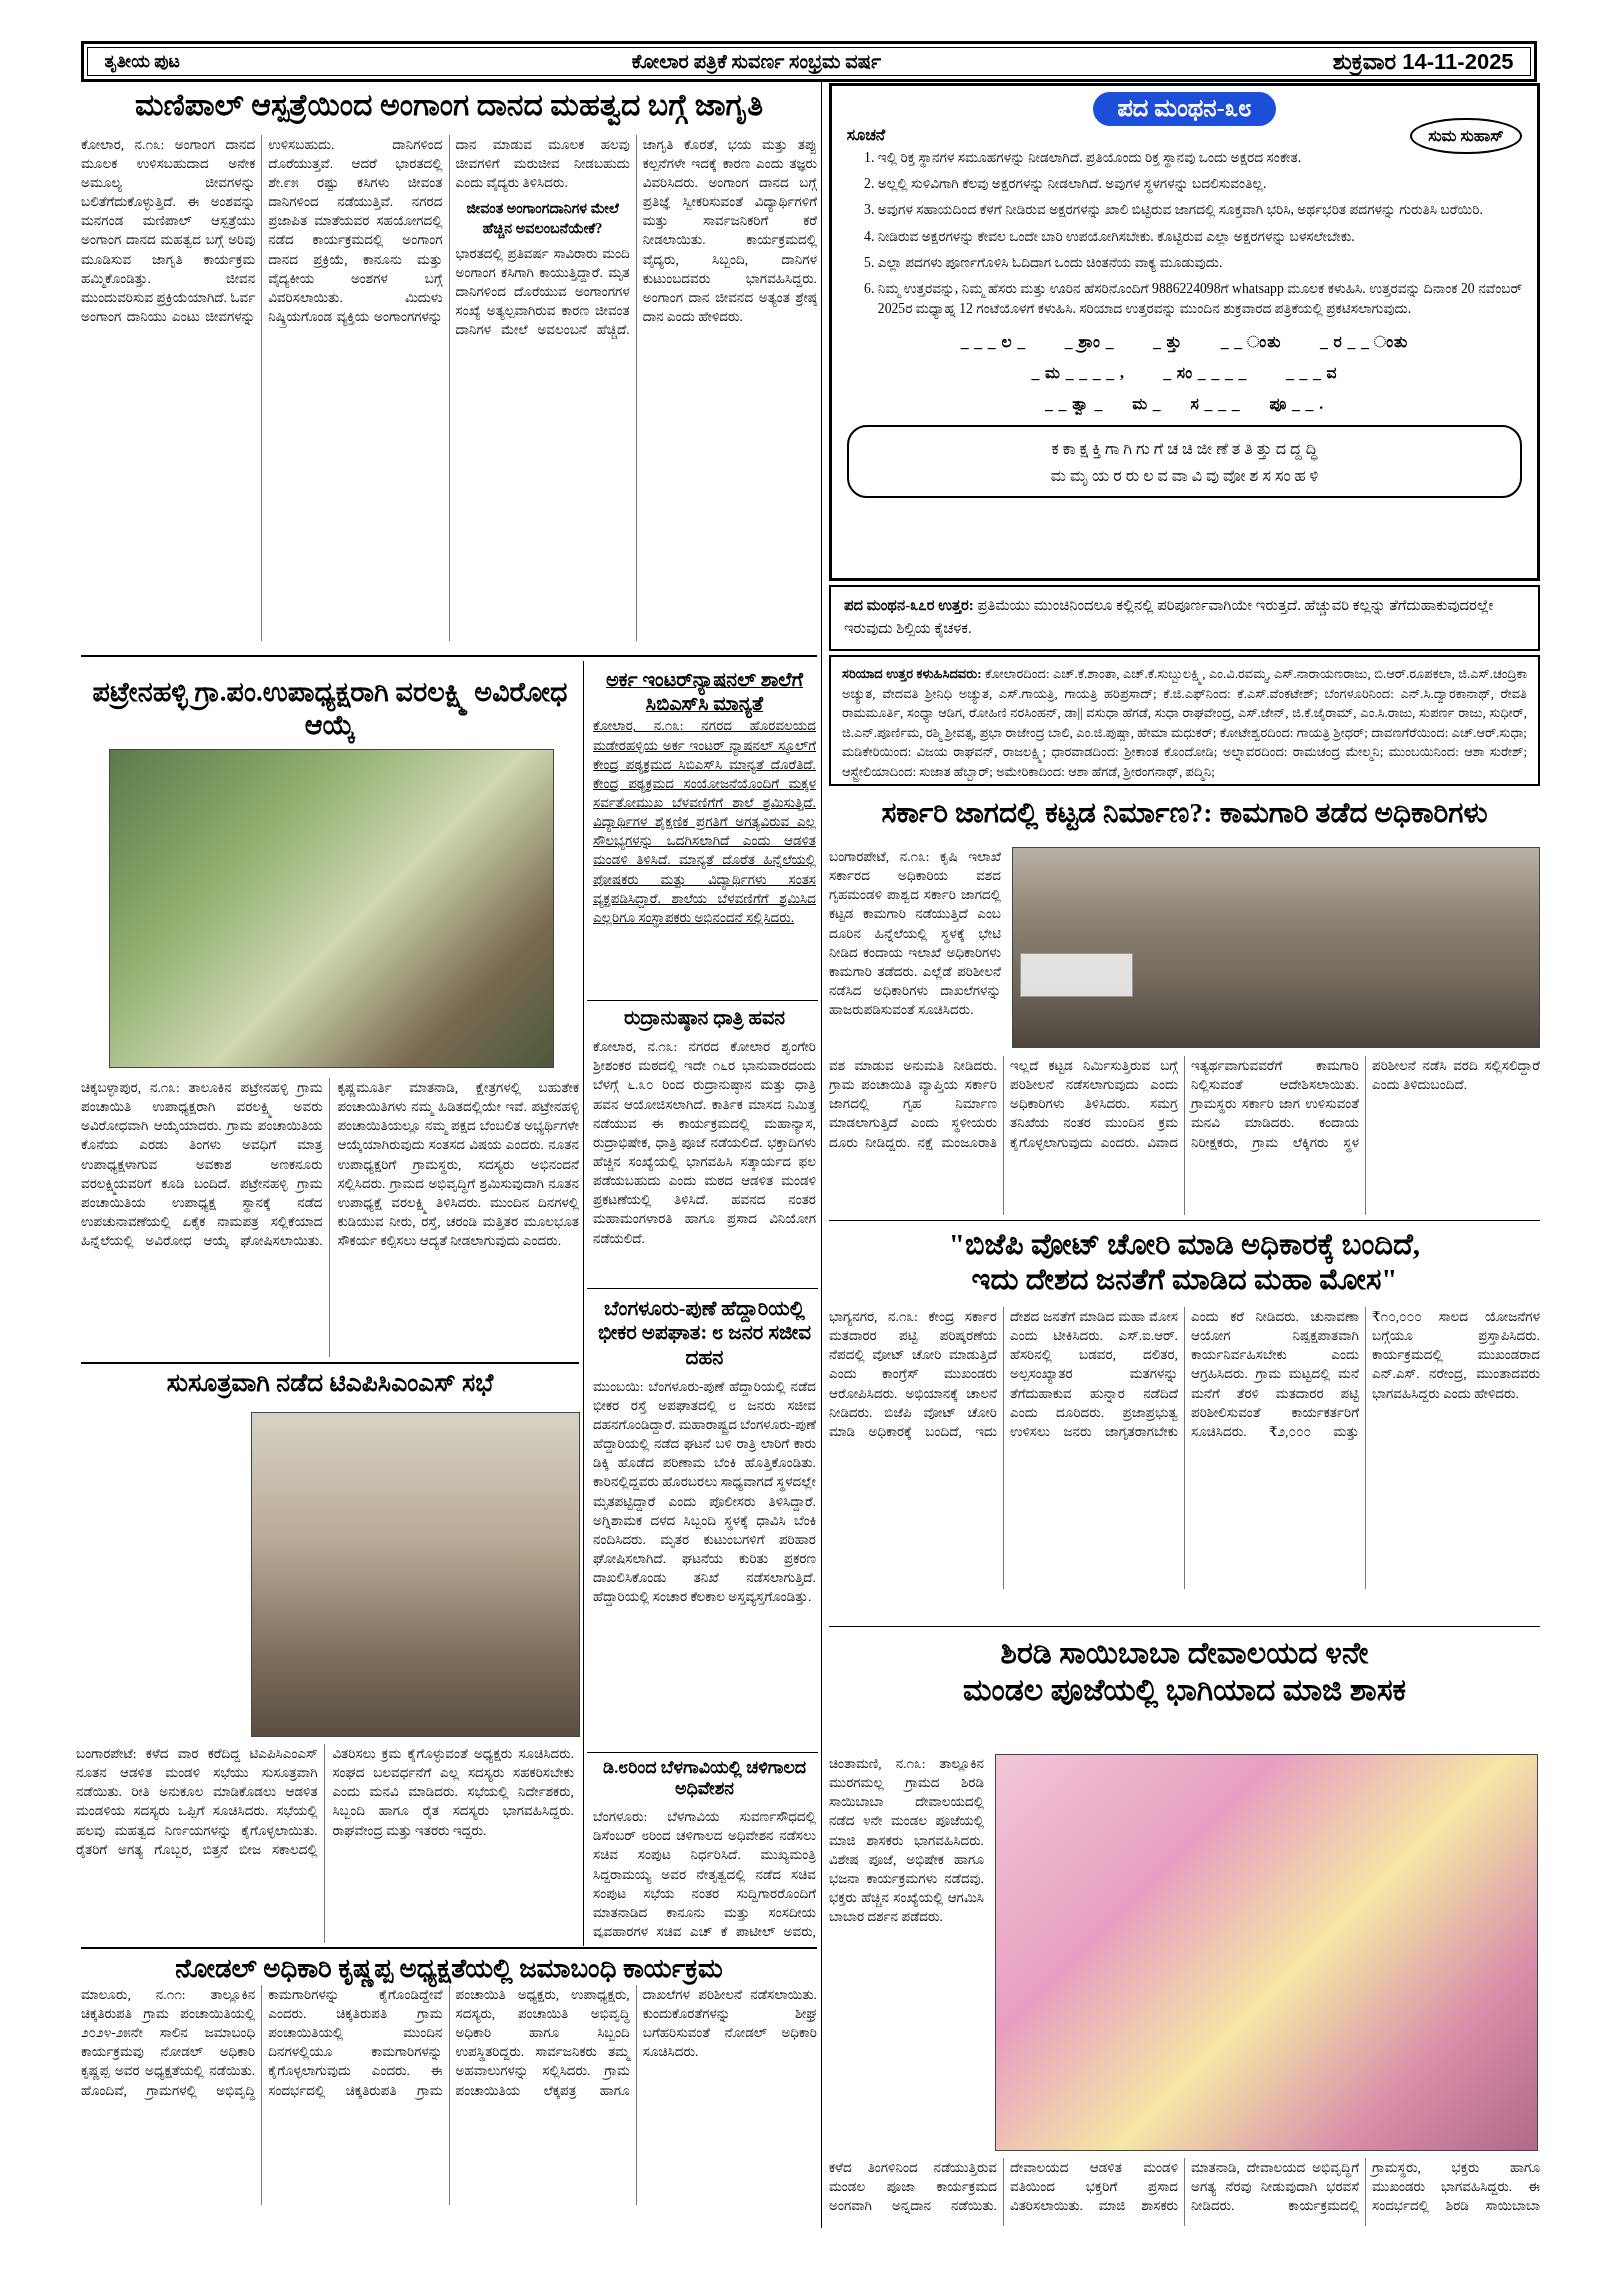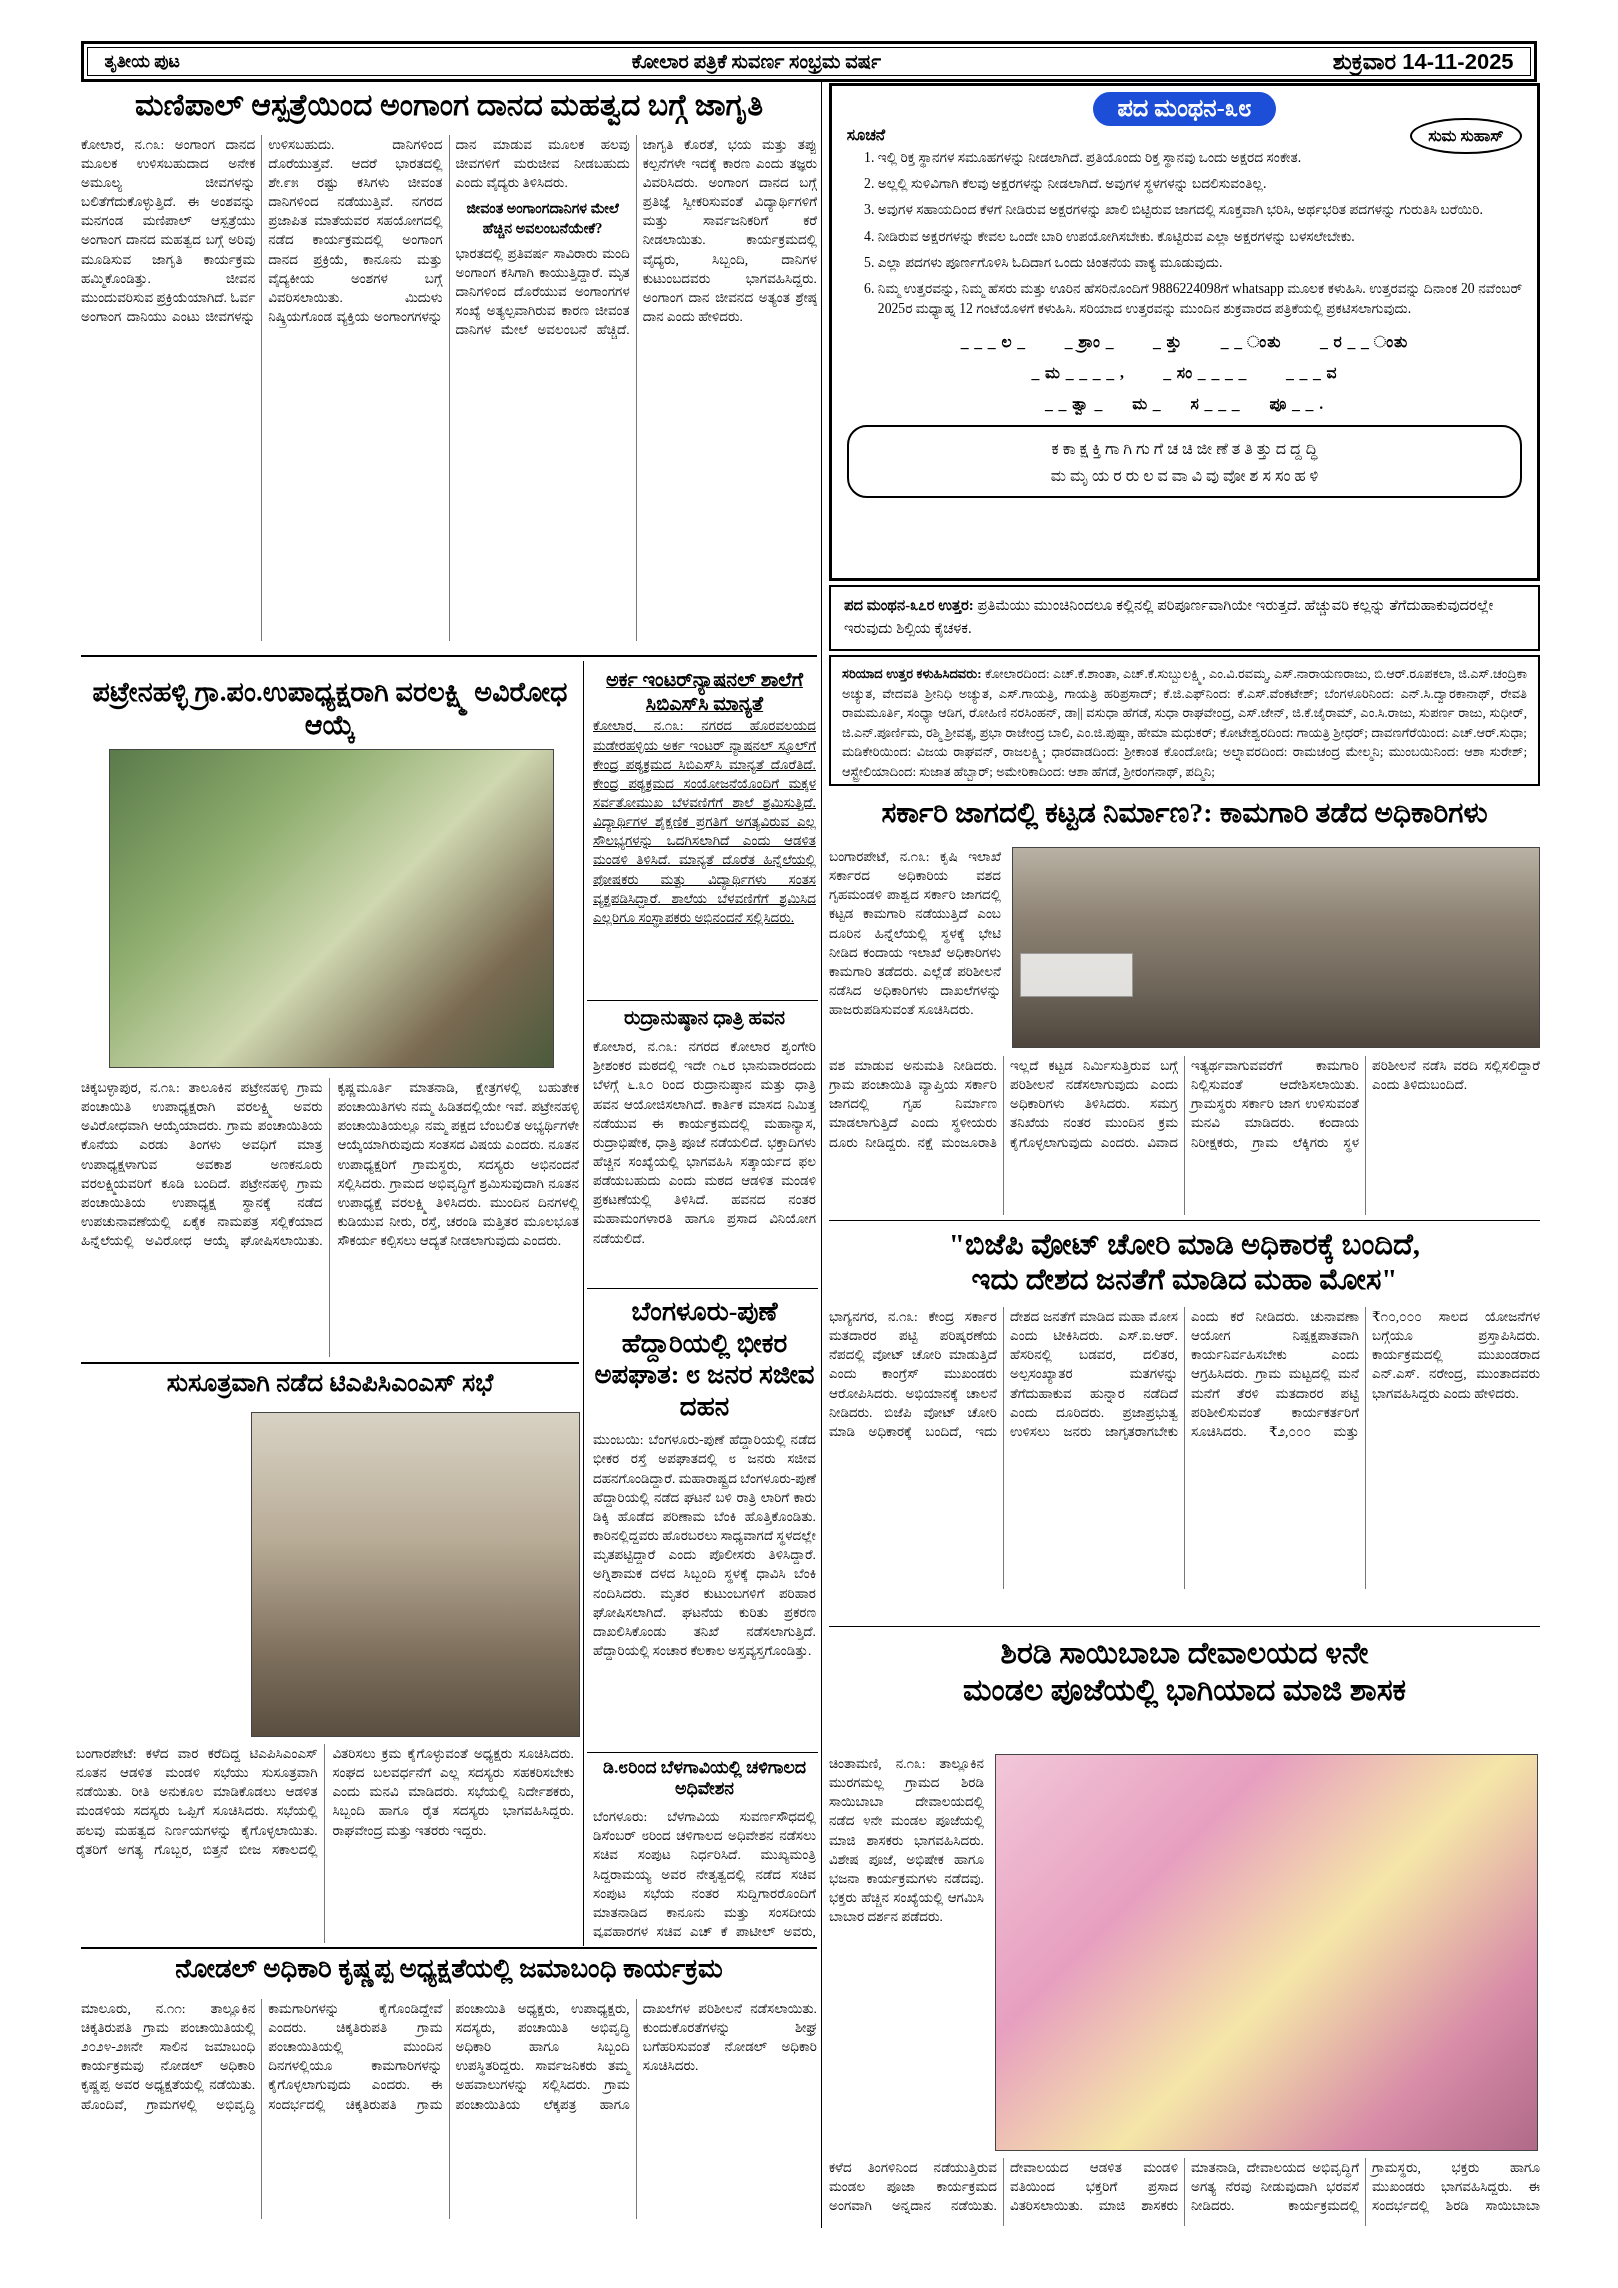--- a/index.html
+++ b/index.html
@@ -130,21 +130,21 @@
 
   <div class="abs" style="left:593px;top:1006px;width:223px;">
     <div class="headline" style="font-size:19.4px;">ರುದ್ರಾನುಷ್ಠಾನ ಧಾತ್ರಿ ಹವನ</div>
     <div class="body-txt" style="margin-top:7.4px;height:233px;overflow:hidden;">
       <span>ಕೋಲಾರ, ನ.೧೩: ನಗರದ ಕೋಲಾರ ಶೃಂಗೇರಿ ಶ್ರೀಶಂಕರ ಮಠದಲ್ಲಿ ಇದೇ ೧೬ರ ಭಾನುವಾರದಂದು ಬೆಳಗ್ಗೆ ೬.೩೦ ರಿಂದ ರುದ್ರಾನುಷ್ಠಾನ ಮತ್ತು ಧಾತ್ರಿ ಹವನ ಆಯೋಜಿಸಲಾಗಿದೆ. ಕಾರ್ತಿಕ ಮಾಸದ ನಿಮಿತ್ತ ನಡೆಯುವ ಈ ಕಾರ್ಯಕ್ರಮದಲ್ಲಿ ಮಹಾನ್ಯಾಸ, ರುದ್ರಾಭಿಷೇಕ, ಧಾತ್ರಿ ಪೂಜೆ ನಡೆಯಲಿದೆ. ಭಕ್ತಾದಿಗಳು ಹೆಚ್ಚಿನ ಸಂಖ್ಯೆಯಲ್ಲಿ ಭಾಗವಹಿಸಿ ಸತ್ಕಾರ್ಯದ ಫಲ ಪಡೆಯಬಹುದು ಎಂದು ಮಠದ ಆಡಳಿತ ಮಂಡಳಿ ಪ್ರಕಟಣೆಯಲ್ಲಿ ತಿಳಿಸಿದೆ. ಹವನದ ನಂತರ ಮಹಾಮಂಗಳಾರತಿ ಹಾಗೂ ಪ್ರಸಾದ ವಿನಿಯೋಗ ನಡೆಯಲಿದೆ.</span>
     </div>
   </div>
   <div class="rule-h" style="left:587px;top:1288px;width:231px;height:0.9px;"></div>
 
   <div class="abs" style="left:593px;top:1296px;width:223px;">
-    <div class="headline" style="font-size:26px;">ಬೆಂಗಳೂರು-ಪುಣೆ ಹೆದ್ದಾರಿಯಲ್ಲಿ ಭೀಕರ ಅಪಘಾತ: ೮ ಜನರ ಸಜೀವ ದಹನ</div>
+    <div class="headline" style="font-size:20px;">ಬೆಂಗಳೂರು-ಪುಣೆ ಹೆದ್ದಾರಿಯಲ್ಲಿ ಭೀಕರ ಅಪಘಾತ: ೮ ಜನರ ಸಜೀವ ದಹನ</div>
     <div class="body-txt" style="margin-top:7.4px;height:297px;overflow:hidden;">
       <span>ಮುಂಬಯಿ: ಬೆಂಗಳೂರು-ಪುಣೆ ಹೆದ್ದಾರಿಯಲ್ಲಿ ನಡೆದ ಭೀಕರ ರಸ್ತೆ ಅಪಘಾತದಲ್ಲಿ ೮ ಜನರು ಸಜೀವ ದಹನಗೊಂಡಿದ್ದಾರೆ. ಮಹಾರಾಷ್ಟ್ರದ ಬೆಂಗಳೂರು-ಪುಣೆ ಹೆದ್ದಾರಿಯಲ್ಲಿ ನಡೆದ ಘಟನೆ ಬಳಿ ರಾತ್ರಿ ಲಾರಿಗೆ ಕಾರು ಡಿಕ್ಕಿ ಹೊಡೆದ ಪರಿಣಾಮ ಬೆಂಕಿ ಹೊತ್ತಿಕೊಂಡಿತು. ಕಾರಿನಲ್ಲಿದ್ದವರು ಹೊರಬರಲು ಸಾಧ್ಯವಾಗದೆ ಸ್ಥಳದಲ್ಲೇ ಮೃತಪಟ್ಟಿದ್ದಾರೆ ಎಂದು ಪೊಲೀಸರು ತಿಳಿಸಿದ್ದಾರೆ. ಅಗ್ನಿಶಾಮಕ ದಳದ ಸಿಬ್ಬಂದಿ ಸ್ಥಳಕ್ಕೆ ಧಾವಿಸಿ ಬೆಂಕಿ ನಂದಿಸಿದರು. ಮೃತರ ಕುಟುಂಬಗಳಿಗೆ ಪರಿಹಾರ ಘೋಷಿಸಲಾಗಿದೆ. ಘಟನೆಯ ಕುರಿತು ಪ್ರಕರಣ ದಾಖಲಿಸಿಕೊಂಡು ತನಿಖೆ ನಡೆಸಲಾಗುತ್ತಿದೆ. ಹೆದ್ದಾರಿಯಲ್ಲಿ ಸಂಚಾರ ಕೆಲಕಾಲ ಅಸ್ತವ್ಯಸ್ತಗೊಂಡಿತ್ತು.</span>
     </div>
   </div>
   <div class="rule-h" style="left:587px;top:1752px;width:231px;height:0.9px;"></div>
 
   <div class="abs" style="left:593px;top:1757px;width:223px;">
     <div class="headline" style="font-size:17.5px;">ಡಿ.೮ರಿಂದ ಬೆಳಗಾವಿಯಲ್ಲಿ ಚಳಿಗಾಲದ ಅಧಿವೇಶನ</div>
     <div class="body-txt" style="margin-top:7.4px;height:131px;overflow:hidden;">
       <span>ಬೆಂಗಳೂರು: ಬೆಳಗಾವಿಯ ಸುವರ್ಣಸೌಧದಲ್ಲಿ ಡಿಸೆಂಬರ್ ೮ರಿಂದ ಚಳಿಗಾಲದ ಅಧಿವೇಶನ ನಡೆಸಲು ಸಚಿವ ಸಂಪುಟ ನಿರ್ಧರಿಸಿದೆ. ಮುಖ್ಯಮಂತ್ರಿ ಸಿದ್ದರಾಮಯ್ಯ ಅವರ ನೇತೃತ್ವದಲ್ಲಿ ನಡೆದ ಸಚಿವ ಸಂಪುಟ ಸಭೆಯ ನಂತರ ಸುದ್ದಿಗಾರರೊಂದಿಗೆ ಮಾತನಾಡಿದ ಕಾನೂನು ಮತ್ತು ಸಂಸದೀಯ ವ್ಯವಹಾರಗಳ ಸಚಿವ ಎಚ್ ಕೆ ಪಾಟೀಲ್ ಅವರು, ಒಟ್ಟು ಹತ್ತು ದಿನಗಳ ಕಾಲ ಅಧಿವೇಶನ ನಡೆಯಲಿದೆ ಎಂದರು.</span>
@@ -184,19 +184,19 @@
     <span>ಚಿಂತಾಮಣಿ, ನ.೧೩: ತಾಲ್ಲೂಕಿನ ಮುರಗಮಲ್ಲ ಗ್ರಾಮದ ಶಿರಡಿ ಸಾಯಿಬಾಬಾ ದೇವಾಲಯದಲ್ಲಿ ನಡೆದ ೪ನೇ ಮಂಡಲ ಪೂಜೆಯಲ್ಲಿ ಮಾಜಿ ಶಾಸಕರು ಭಾಗವಹಿಸಿದರು. ವಿಶೇಷ ಪೂಜೆ, ಅಭಿಷೇಕ ಹಾಗೂ ಭಜನಾ ಕಾರ್ಯಕ್ರಮಗಳು ನಡೆದವು. ಭಕ್ತರು ಹೆಚ್ಚಿನ ಸಂಖ್ಯೆಯಲ್ಲಿ ಆಗಮಿಸಿ ಬಾಬಾರ ದರ್ಶನ ಪಡೆದರು.</span>
   </div>
   <div class="photo ph-pink" style="left:995px;top:1754px;width:543px;height:397px;"></div>
   <div class="abs body-txt cols-4" style="left:829px;top:2158px;width:711px;height:68px;overflow:hidden;">
     <span>ಕಳೆದ ತಿಂಗಳಿನಿಂದ ನಡೆಯುತ್ತಿರುವ ಮಂಡಲ ಪೂಜಾ ಕಾರ್ಯಕ್ರಮದ ಅಂಗವಾಗಿ ಅನ್ನದಾನ ನಡೆಯಿತು. ದೇವಾಲಯದ ಆಡಳಿತ ಮಂಡಳಿ ವತಿಯಿಂದ ಭಕ್ತರಿಗೆ ಪ್ರಸಾದ ವಿತರಿಸಲಾಯಿತು. ಮಾಜಿ ಶಾಸಕರು ಮಾತನಾಡಿ, ದೇವಾಲಯದ ಅಭಿವೃದ್ಧಿಗೆ ಅಗತ್ಯ ನೆರವು ನೀಡುವುದಾಗಿ ಭರವಸೆ ನೀಡಿದರು. ಕಾರ್ಯಕ್ರಮದಲ್ಲಿ ಗ್ರಾಮಸ್ಥರು, ಭಕ್ತರು ಹಾಗೂ ಮುಖಂಡರು ಭಾಗವಹಿಸಿದ್ದರು. ಈ ಸಂದರ್ಭದಲ್ಲಿ ಶಿರಡಿ ಸಾಯಿಬಾಬಾ ಸೇವಾ ಟ್ರಸ್ಟ್ ನ ಪದಾಧಿಕಾರಿಗಳು ಉಪಸ್ಥಿತರಿದ್ದರು. ಮುಂದಿನ ಮಂಡಲ ಪೂಜೆಯನ್ನು ವಿಜೃಂಭಣೆಯಿಂದ ಆಚರಿಸಲು ನಿರ್ಧರಿಸಲಾಯಿತು ಎಂದು ಟ್ರಸ್ಟ್ ತಿಳಿಸಿದೆ.</span>
   </div>
 
   <div class="rule-h" style="left:81px;top:1947px;width:736px;"></div>
   <div class="abs" style="left:81px;top:1953px;width:736px;">
     <div class="headline" style="font-size:26px;">ನೋಡಲ್ ಅಧಿಕಾರಿ ಕೃಷ್ಣಪ್ಪ ಅಧ್ಯಕ್ಷತೆಯಲ್ಲಿ ಜಮಾಬಂಧಿ ಕಾರ್ಯಕ್ರಮ</div>
-    <div class="body-txt cols-4" style="margin-top:14px;height:220px;overflow:hidden;">
+    <div class="body-txt cols-4" style="margin-top:0;height:220px;overflow:hidden;">
       <span>ಮಾಲೂರು, ನ.೧೧: ತಾಲ್ಲೂಕಿನ ಚಿಕ್ಕತಿರುಪತಿ ಗ್ರಾಮ ಪಂಚಾಯಿತಿಯಲ್ಲಿ ೨೦೨೪-೨೫ನೇ ಸಾಲಿನ ಜಮಾಬಂಧಿ ಕಾರ್ಯಕ್ರಮವು ನೋಡಲ್ ಅಧಿಕಾರಿ ಕೃಷ್ಣಪ್ಪ ಅವರ ಅಧ್ಯಕ್ಷತೆಯಲ್ಲಿ ನಡೆಯಿತು. ಹೊಂದಿವೆ, ಗ್ರಾಮಗಳಲ್ಲಿ ಅಭಿವೃದ್ಧಿ ಕಾಮಗಾರಿಗಳನ್ನು ಕೈಗೊಂಡಿದ್ದೇವೆ ಎಂದರು. ಚಿಕ್ಕತಿರುಪತಿ ಗ್ರಾಮ ಪಂಚಾಯಿತಿಯಲ್ಲಿ ಮುಂದಿನ ದಿನಗಳಲ್ಲಿಯೂ ಕಾಮಗಾರಿಗಳನ್ನು ಕೈಗೊಳ್ಳಲಾಗುವುದು ಎಂದರು. ಈ ಸಂದರ್ಭದಲ್ಲಿ ಚಿಕ್ಕತಿರುಪತಿ ಗ್ರಾಮ ಪಂಚಾಯಿತಿ ಅಧ್ಯಕ್ಷರು, ಉಪಾಧ್ಯಕ್ಷರು, ಸದಸ್ಯರು, ಪಂಚಾಯಿತಿ ಅಭಿವೃದ್ಧಿ ಅಧಿಕಾರಿ ಹಾಗೂ ಸಿಬ್ಬಂದಿ ಉಪಸ್ಥಿತರಿದ್ದರು. ಸಾರ್ವಜನಿಕರು ತಮ್ಮ ಅಹವಾಲುಗಳನ್ನು ಸಲ್ಲಿಸಿದರು. ಗ್ರಾಮ ಪಂಚಾಯಿತಿಯ ಲೆಕ್ಕಪತ್ರ ಹಾಗೂ ದಾಖಲೆಗಳ ಪರಿಶೀಲನೆ ನಡೆಸಲಾಯಿತು. ಕುಂದುಕೊರತೆಗಳನ್ನು ಶೀಘ್ರ ಬಗೆಹರಿಸುವಂತೆ ನೋಡಲ್ ಅಧಿಕಾರಿ ಸೂಚಿಸಿದರು.</span>
     </div>
   </div>
 
 </div>
 
 
 </body></html>

